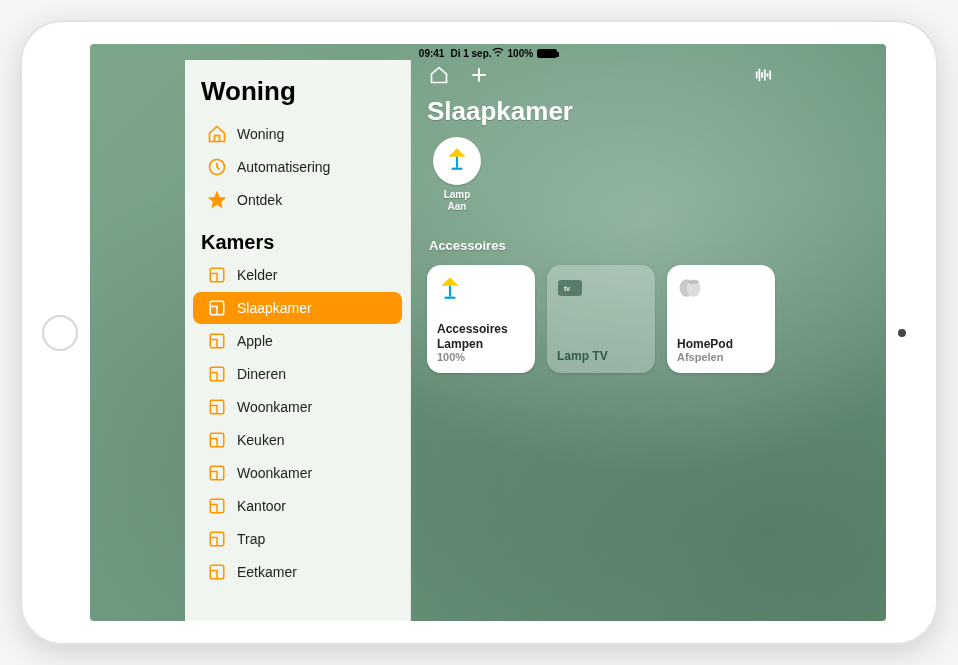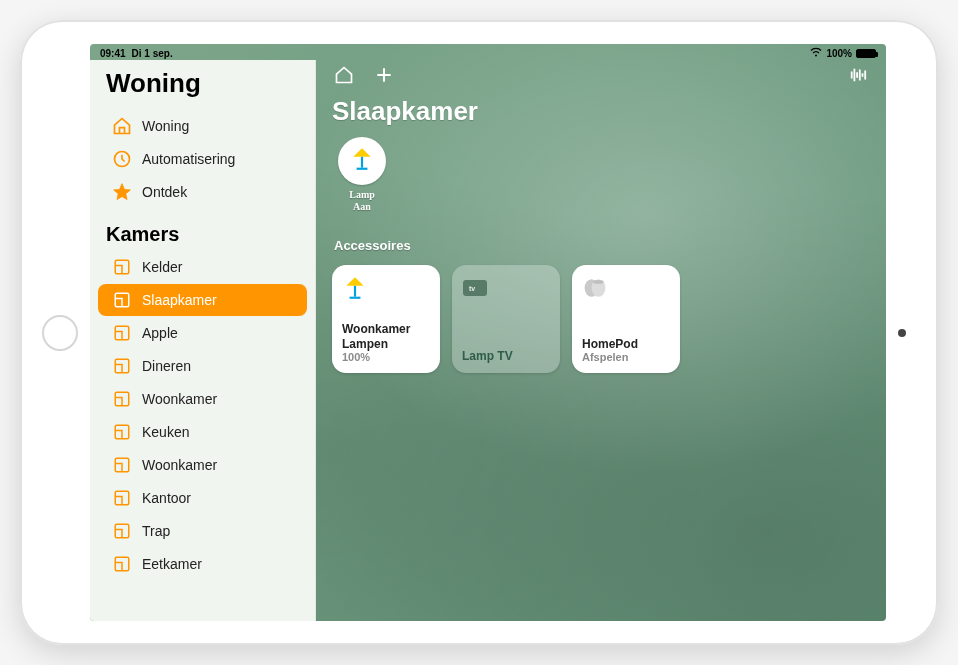--- a/index.html
+++ b/index.html
@@ -53,20 +53,21 @@
     bottom: 24px;
     border-radius: 4px;
     overflow: hidden;
     background:
       radial-gradient(ellipse at 70% 30%, rgba(255,255,255,0.25) 0%, rgba(255,255,255,0) 45%),
       radial-gradient(ellipse at 30% 70%, rgba(0,0,0,0.12) 0%, rgba(0,0,0,0) 50%),
       radial-gradient(ellipse at 85% 85%, rgba(0,0,0,0.15) 0%, rgba(0,0,0,0) 50%),
       linear-gradient(135deg, #7da58a 0%, #6f9c81 50%, #628f76 100%);
     display: flex;
     flex-direction: column;
+    align-items: center;
   }
 
   
   .statusbar {
     height: 16px;
     display: flex;
     align-items: center;
     padding: 2px 10px 0 10px;
     font-size: 10px;
     font-weight: 600;
@@ -89,21 +90,21 @@
     flex: 1 1 auto;
     display: flex;
     min-height: 0;
   }
 
   
   .sidebar {
     width: 226px;
     background: #f0f5ef;
     border-right: 1px solid rgba(0,0,0,0.05);
-    padding: 8px 0 8px 0;
+    padding: 16px 0 8px 0;
     overflow-y: auto;
     font-size: 14px;
   }
   .sidebar-title {
     font-size: 26px;
     font-weight: 700;
     padding: 0 16px 10px 16px;
     color: #000;
   }
   .nav-item, .room-item {
@@ -155,21 +156,20 @@
     color: #fff;
     text-shadow: 0 1px 1px rgba(0,0,0,0.2);
   }
 
   .fav-accessory {
     display: inline-flex;
     flex-direction: column;
     align-items: center;
     width: 60px;
     margin: 6px 0 6px 0;
-    font-family: Liberation Serif, serif;
   }
   .fav-circle {
     width: 48px; height: 48px;
     border-radius: 50%;
     background: #fff;
     display:flex; align-items:center; justify-content:center;
     box-shadow: 0 1px 2px rgba(0,0,0,0.2);
   }
   .fav-label {
     font-size: 10px;
@@ -424,21 +424,21 @@
 
           <div class="tile on">
             <div class="t-icon">
               <svg width="26" height="26" viewBox="0 0 24 24">
                 <path class="lamp-shade" d="M4 10 L12 2 L20 10 Z"></path>
                 <rect class="lamp-stand" x="11" y="10" width="2" height="10"></rect>
                 <rect class="lamp-stand" x="7" y="20" width="10" height="2"></rect>
               </svg>
             </div>
             <div>
-              <div class="t-text">Woonkamer Lampen</div>
+              <div class="t-text">Accessoires Lampen</div>
               <div class="t-sub">100%</div>
             </div>
           </div>
 
           <div class="tile off">
             <div class="t-icon">
               <svg width="26" height="18" viewBox="0 0 26 18">
                 <rect x="1" y="1" width="24" height="16" rx="3" fill="rgba(40,80,60,0.6)"></rect>
                 <text x="7" y="12" font-size="7" font-family="Arial" fill="rgba(255,255,255,0.85)" font-weight="bold">tv</text>
               </svg>

